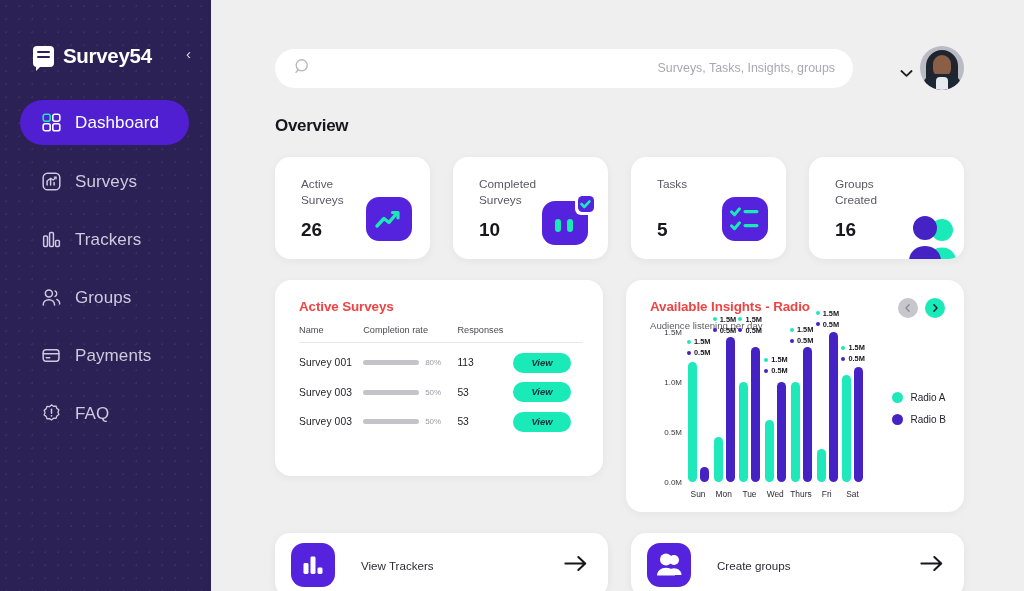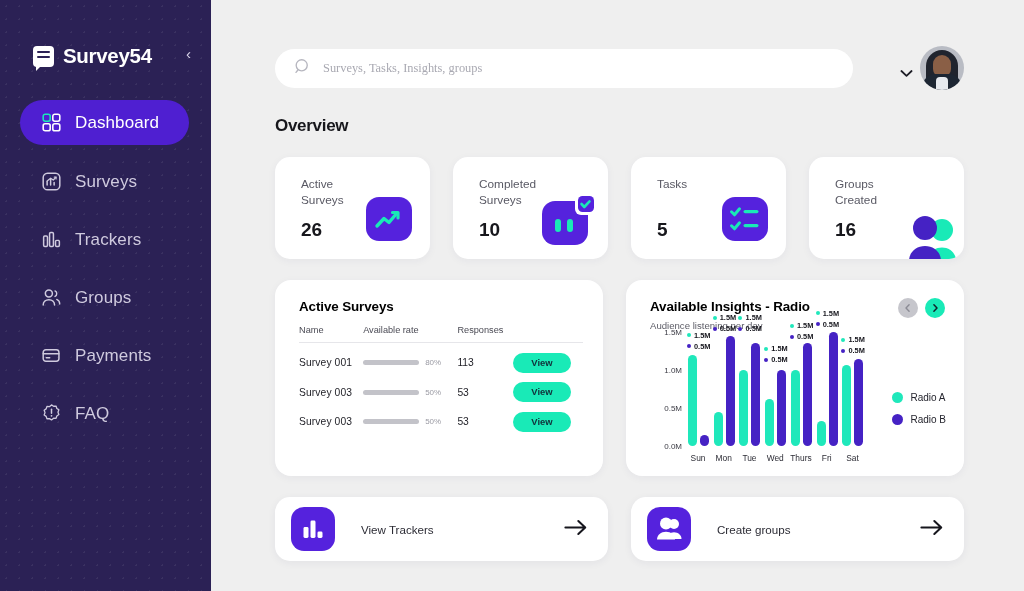--- a/index.html
+++ b/index.html
@@ -53,21 +53,21 @@
   .main { flex: 1; position: relative; padding: 0 60px 0 64px; }
 
   .topbar { display: flex; align-items: center; padding-top: 46px; }
   .search {
     flex: 1; height: 39px; background: #ffffff; border-radius: 20px;
     display: flex; align-items: center; padding: 0 18px; gap: 11px;
     max-width: 578px;
   }
   .search-input {
     border: 0; outline: 0; background: transparent; flex: 1;
-    font-family: Liberation Serif, serif; font-size: 12.4px; color: #6d28d9;
+    font-family: Liberation Sans, sans-serif; font-size: 12.4px; color: #6d28d9; text-align: right;
   }
   .search-input::placeholder { color: #a9a9b2; }
   .user { display: flex; align-items: center; gap: 7px; margin-left: auto; }
   .chev-down { width: 13px; height: 8px; }
   .avatar {
     width: 44px; height: 44px; border-radius: 50%; overflow: hidden;
     background: #b9bcc4; position: relative; flex: 0 0 44px;
   }
   .avatar .hair {
     position: absolute; left: 6px; top: 4px; width: 32px; height: 38px;
@@ -107,44 +107,44 @@
   }
   .stat-icon { position: absolute; right: 18px; bottom: 14px; }
 
   
   .panels { display: flex; gap: 23px; margin-top: 21px; }
   .panel {
     background: #ffffff; border-radius: 16px; position: relative;
     box-shadow: 0 2px 9px rgba(40,30,90,.05);
   }
   .panel-surveys { width: 328px; height: 196px; padding: 19px 20px 0 24px; }
-  .panel-chart { flex: 1; height: 196px; padding: 19px 18px 8px 24px; }
+  .panel-chart { flex: 1; height: 232px; padding: 19px 18px 8px 24px; }
   .panel-title {
-    font-size: 13.4px; font-weight: 700; color: #000000; letter-spacing: -.1px;
+    font-size: 13.4px; font-weight: 700; color: #ef4444; letter-spacing: -.1px;
   }
   .panel-sub { font-size: 9.6px; color: #5c5c66; margin-top: 6px; }
 
   
   table.surveys { width: 100%; border-collapse: collapse; margin-top: 11px; }
   table.surveys th {
     font-size: 9.2px; font-weight: 400; color: #4a4a54; text-align: left;
     padding-bottom: 7px; border-bottom: 1px solid #e6e6ea;
   }
   table.surveys td { font-size: 10.3px; color: #1d1d24; padding: 9.5px 0 0; }
   table.surveys tr td:first-child { letter-spacing: .1px; }
   .bar-wrap { display: flex; align-items: center; gap: 6px; }
   .bar-track {
     width: 56px; height: 5px; border-radius: 3px; background: #c3c3c9; overflow: hidden;
   }
   .bar-fill { height: 5px; border-radius: 3px; background: #19e6b4; }
   .bar-pct { font-size: 8px; color: #9a9aa3; }
   .view-btn {
     display: inline-block; width: 58px; height: 20px; line-height: 20px;
     border-radius: 10px; background: #19eab7; color: #12303a;
-    font-size: 9.4px; font-weight: 700; text-align: center; cursor: pointer;
+    font-size: 9.4px; font-weight: 700; text-align: center; cursor: pointer; font-style: italic;
   }
 
   
   .chart-nav { position: absolute; right: 19px; top: 18px; display: flex; gap: 7px; }
   .navbtn {
     width: 20px; height: 20px; border-radius: 50%;
     display: flex; align-items: center; justify-content: center; cursor: pointer;
   }
   .navbtn.prev { background: #c6c6cc; }
   .navbtn.next { background: #19eab7; }
@@ -374,21 +374,21 @@
     </section>
 
     <section class="panels">
 
       <div class="panel panel-surveys">
         <div class="panel-title">Active Surveys</div>
         <table class="surveys">
           <thead>
             <tr>
               <th>Name</th>
-              <th>Available rate</th>
+              <th>Completion rate</th>
               <th>Responses</th>
               <th></th>
             </tr>
           </thead>
           <tbody>
             <tr>
               <td>Survey 001</td>
               <td>
                 <span class="bar-wrap">
                   <span class="bar-track">

